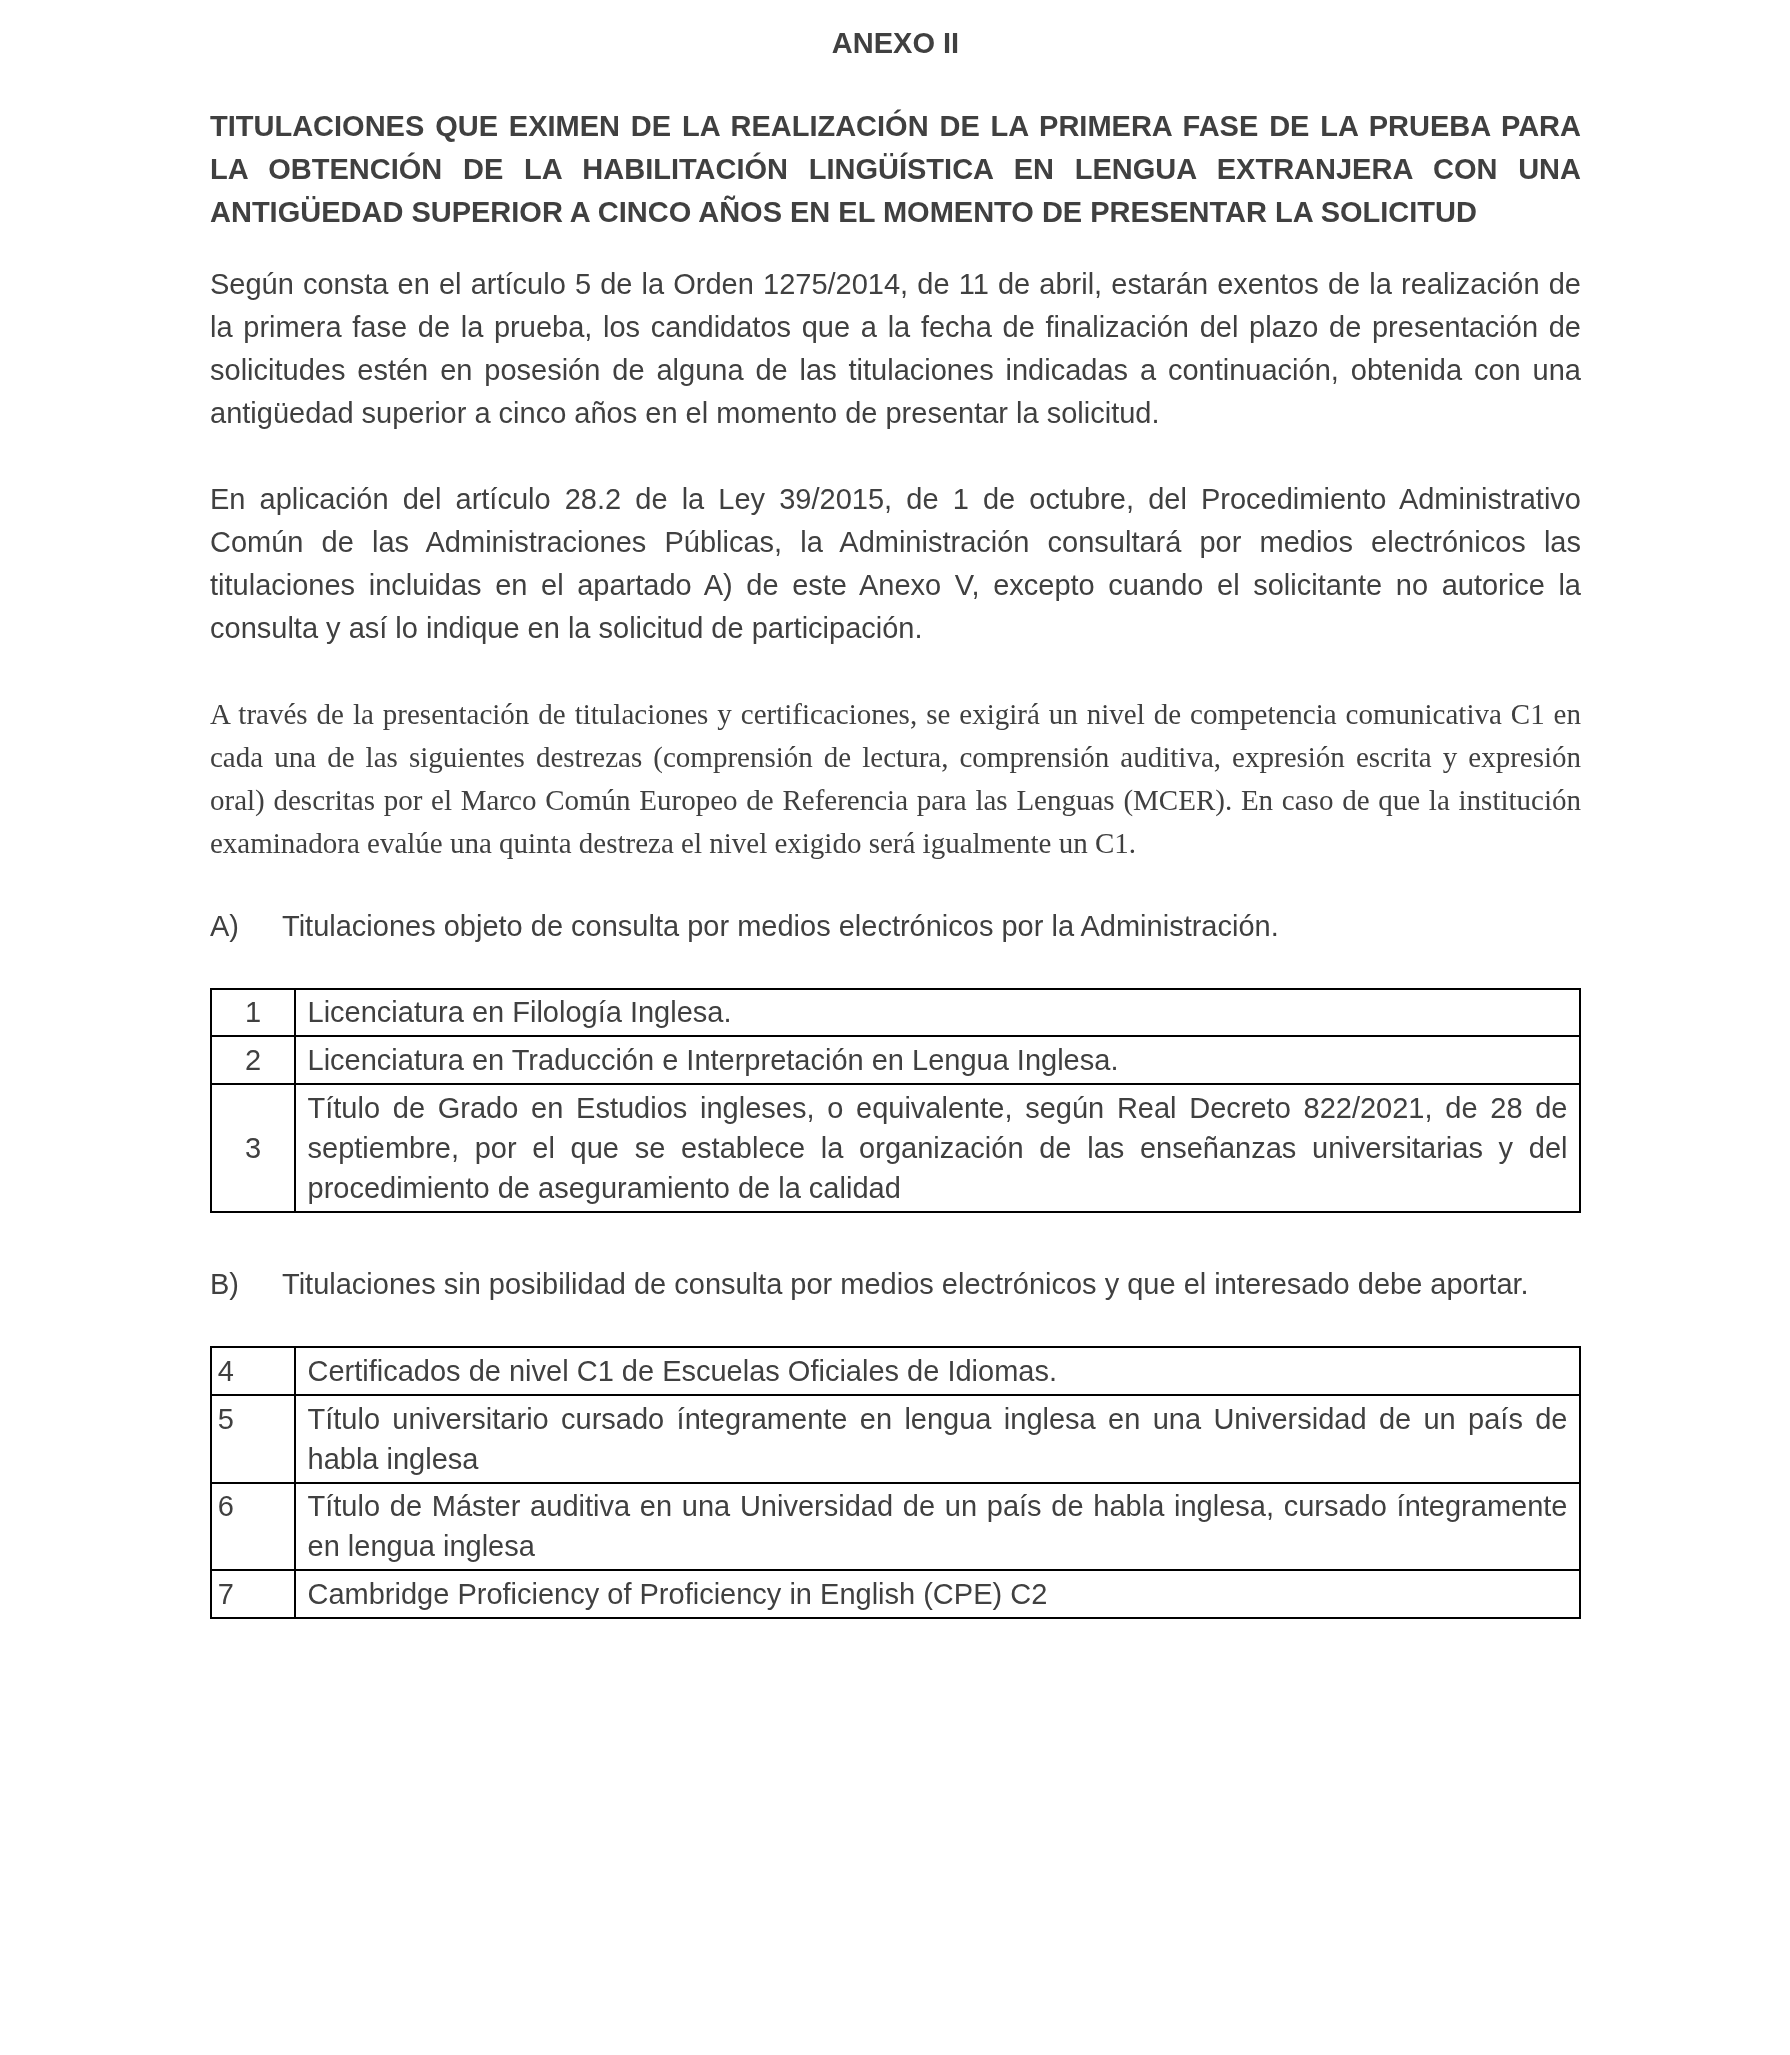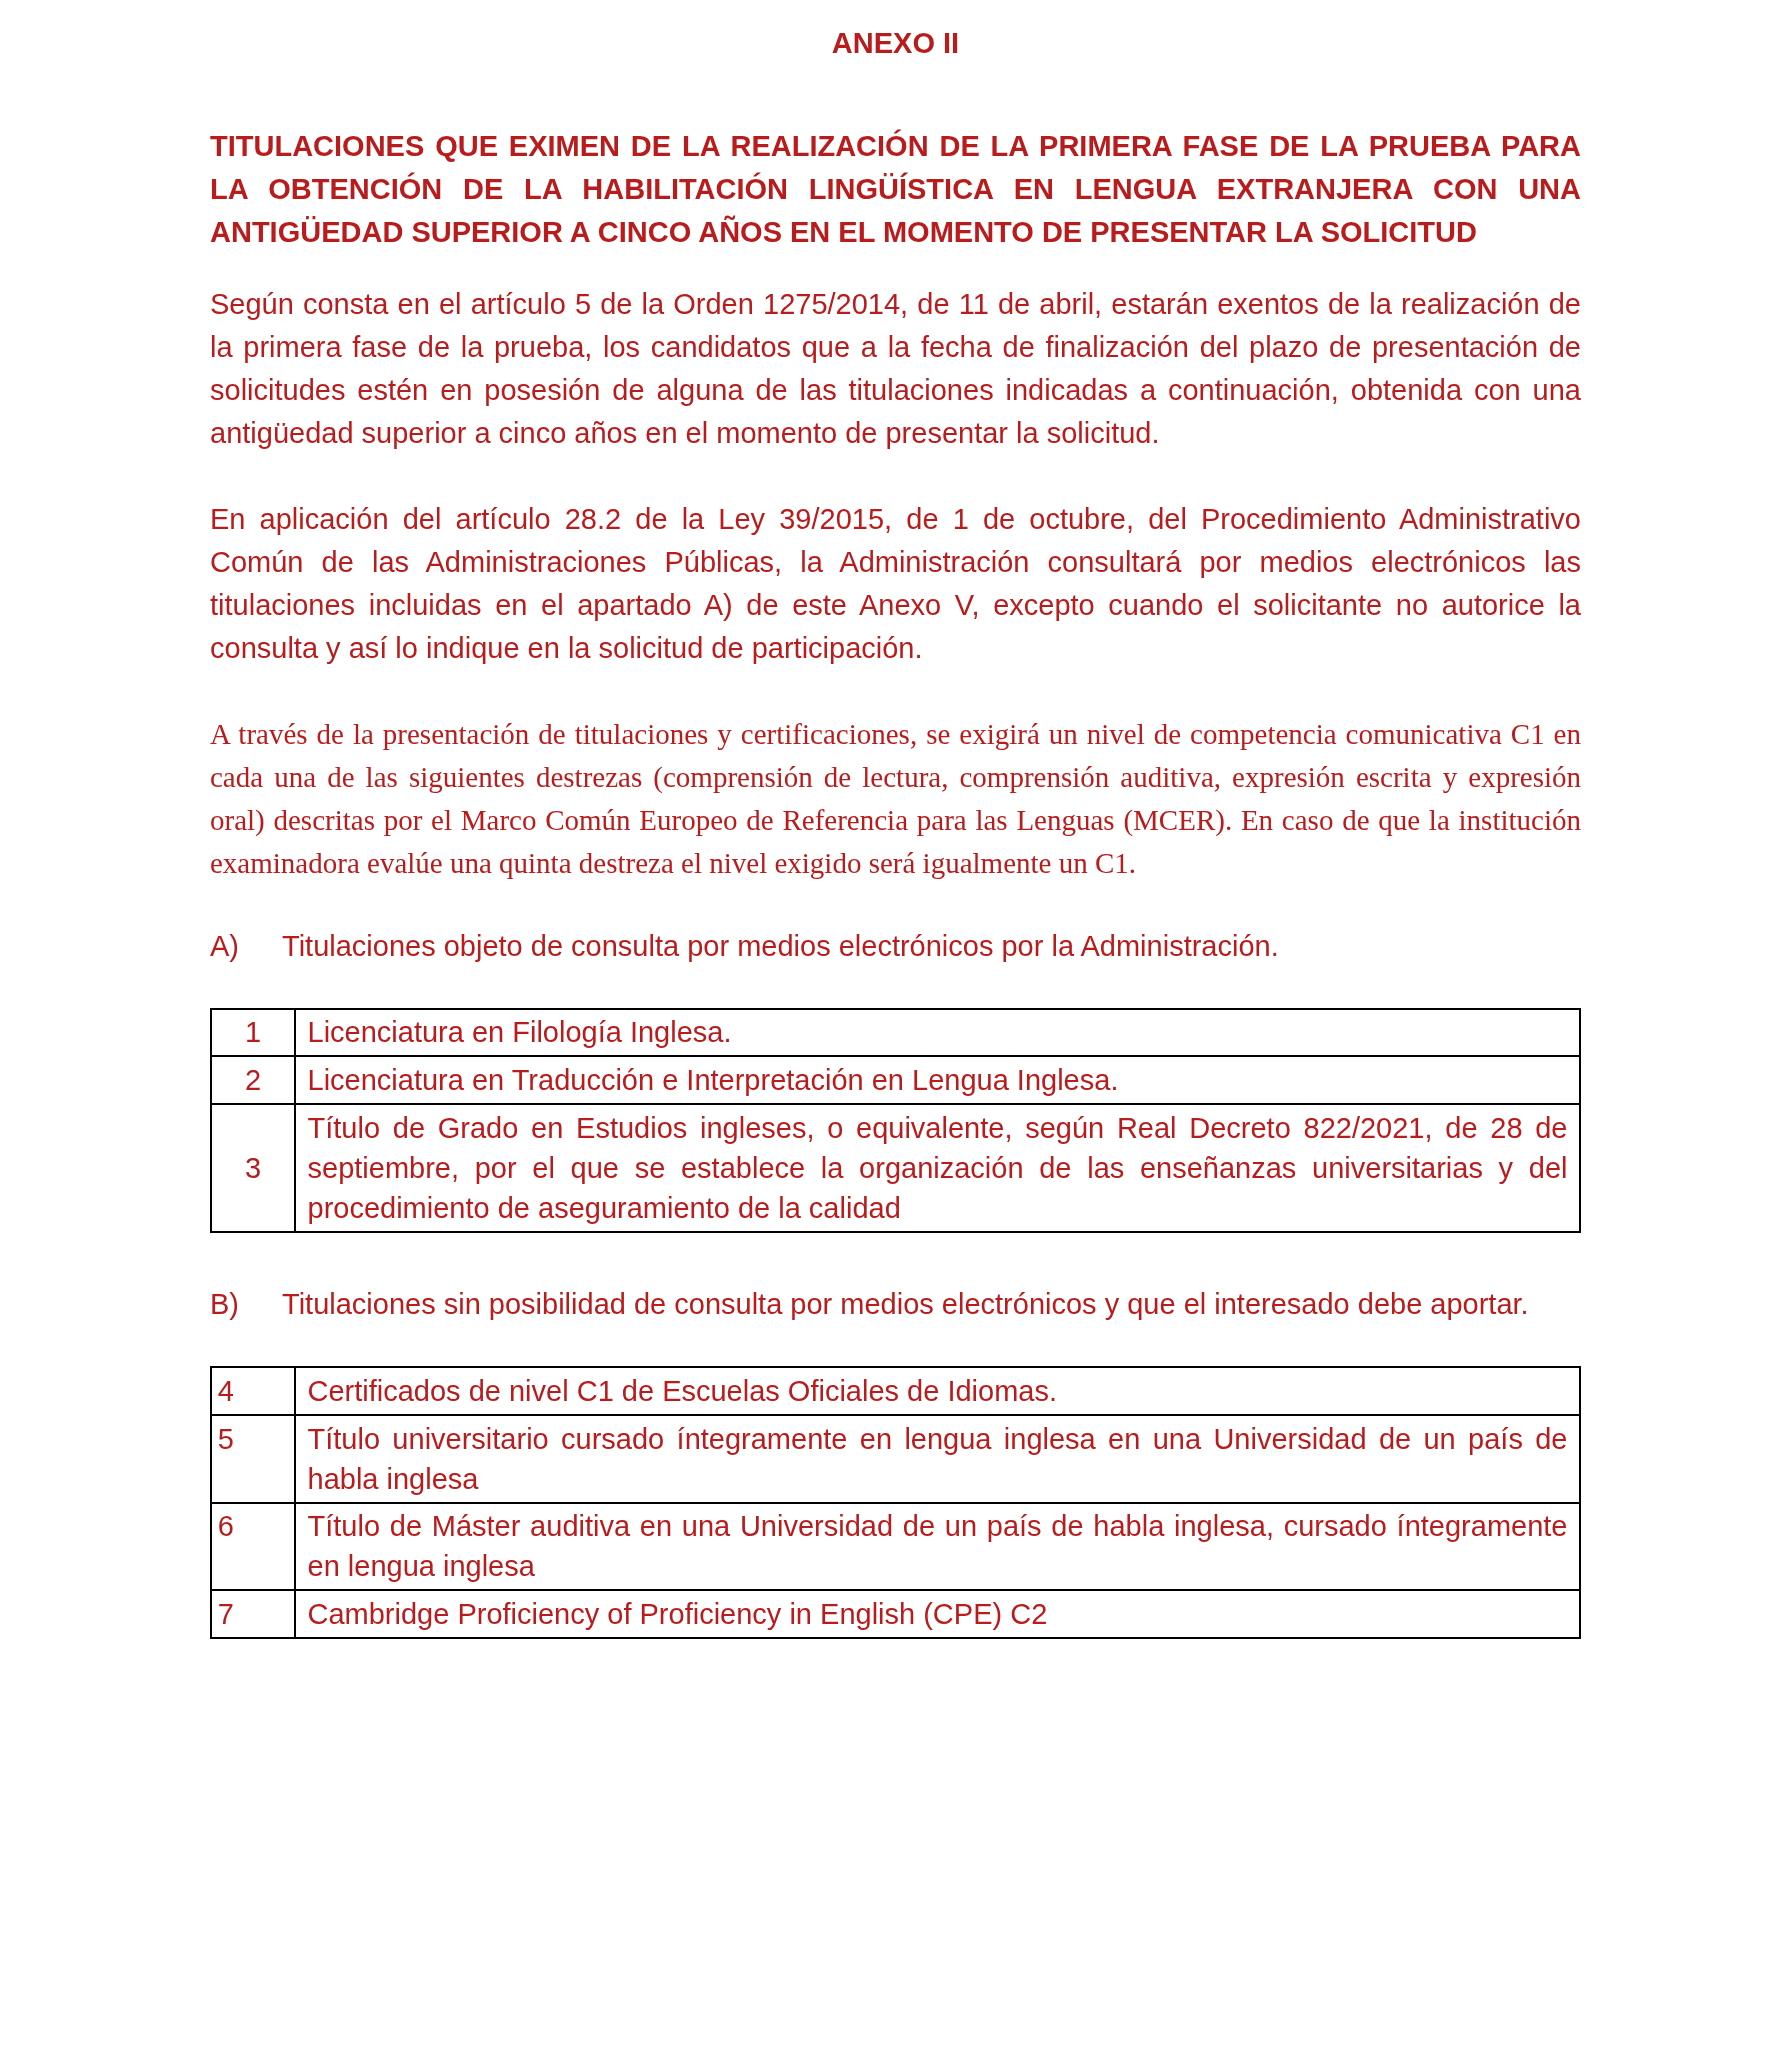--- a/index.html
+++ b/index.html
@@ -5,35 +5,35 @@
   * { box-sizing: border-box; }
   html, body {
     margin: 0;
     padding: 0;
     background: #ffffff;
   }
   .page {
     width: 1791px;
     min-height: 2056px;
     background: #ffffff;
-    color: #b91c1c;
+    color: #404040;
     font-family: "Liberation Sans", "DejaVu Sans", sans-serif;
     font-size: 29px;
     line-height: 43px;
     padding: 21.6px 210px 29px 210px;
   }
   .doc-title {
     text-align: center;
     font-weight: bold;
     margin: 0;
   }
   .doc-heading {
     font-weight: bold;
     text-align: justify;
-    margin-top: 60px;
+    margin-top: 40px;
   }
   .para {
     text-align: justify;
     margin: 0;
   }
   .para-1 { }
   .para-2 { margin-top: 43px; }
   .para-3 { margin-top: 43px; font-family: Liberation Serif, serif; }
   .section-heading {
     font-weight: bold;

